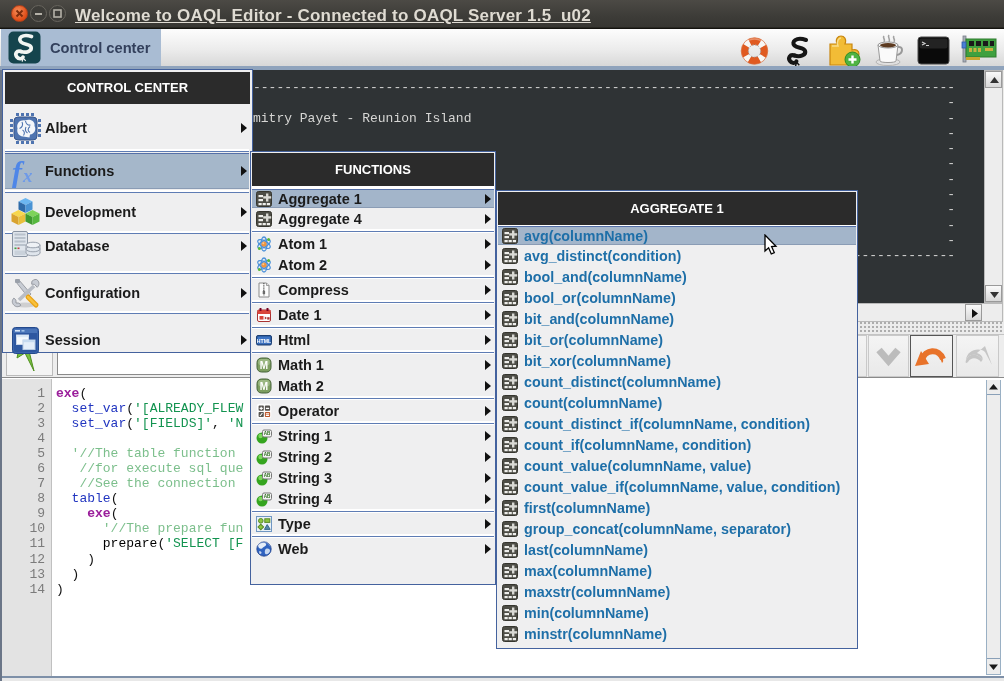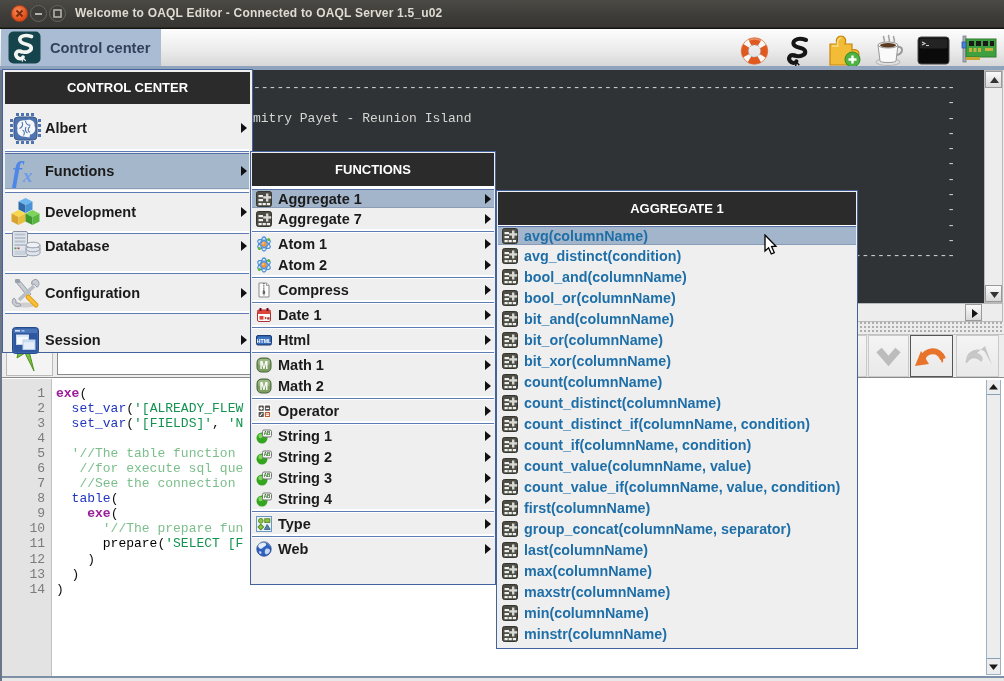--- a/index.html
+++ b/index.html
@@ -4,21 +4,21 @@
 <style>
   * { margin:0; padding:0; box-sizing:border-box; }
   html,body { width:1004px; height:681px; overflow:hidden; }
   body { font-family:"Liberation Sans", sans-serif; position:relative; background:#ECECEA; }
   .abs { position:absolute; }
 
   
   #titlebar { left:0; top:0; width:1004px; height:28px;
     background:linear-gradient(#4c4a45,#3d3c38 60%,#373632); border-bottom:1px solid #282722; }
   #titlebar .wbtn { position:absolute; top:5px; width:17px; height:17px; border-radius:50%; }
-  #title-text { position:absolute; left:75px; top:6px; font-size:12px; font-weight:bold; color:#dfdbd2; letter-spacing:0.2px; }
+  #title-text { position:absolute; left:75px; top:6px; font-size:17px; font-weight:bold; color:#dfdbd2; letter-spacing:0.2px;text-decoration:underline; }
 
   
   #toolbar { left:0; top:28px; width:1004px; height:38px;
     background:linear-gradient(#fdfdfd,#ececec 55%,#d8d8d8); border-top:1px solid #14130f; }
   #ccbtn { position:absolute; left:1px; top:29px; width:160px; height:37px; background:#a9bcd3; }
   #ccbtn span { position:absolute; left:49px; top:11px; font-size:14.7px; font-weight:bold; color:#33405c; }
   #tb-strip { left:0; top:66px; width:1004px; height:4px; background:#8fa3bc; }
   .tbico { position:absolute; top:5px; }
 
   
@@ -410,21 +410,21 @@
       <span class="ic agg" style="width: 16px; height: 16px;"><svg width="16" height="16" viewBox="0 0 16 16">
           <rect x="0.5" y="0.5" width="15" height="15" rx="2" fill="#4d4d46" stroke="#36362f"></rect>
           <rect x="2.5" y="4" width="4.5" height="2.2" fill="#efefec"></rect>
           <rect x="2.5" y="8" width="4.5" height="2.2" fill="#efefec"></rect>
           <rect x="10" y="2.5" width="2.4" height="8" fill="#d9d9d4"></rect>
           <rect x="7.2" y="5.2" width="8" height="2.4" fill="#d9d9d4"></rect>
           <rect x="2.5" y="12" width="3.2" height="2.2" fill="#efefec"></rect>
           <rect x="6.6" y="12" width="3.2" height="2.2" fill="#efefec"></rect>
           <rect x="10.8" y="12" width="3.2" height="2.2" fill="#efefec"></rect>
         </svg></span>
-      <span class="lbl">Aggregate 7</span>
+      <span class="lbl">Aggregate 4</span>
       <span class="caret"></span>
     </div>
   <div class="msep"></div>
   <div class="mi">
       <span class="ic atom" style="width: 16px; height: 16px;"><svg width="16" height="16" viewBox="0 0 16 16">
           <g fill="none" stroke="#4a90d9" stroke-width="1.3">
             <ellipse cx="8" cy="8" rx="7" ry="3" transform="rotate(-30 8 8)"></ellipse>
             <ellipse cx="8" cy="8" rx="7" ry="3" transform="rotate(30 8 8)"></ellipse>
             <ellipse cx="8" cy="8" rx="7" ry="3" transform="rotate(90 8 8)"></ellipse>
           </g>
@@ -687,34 +687,34 @@
       <span class="ic agg" style="width: 16px; height: 16px;"><svg width="16" height="16" viewBox="0 0 16 16">
           <rect x="0.5" y="0.5" width="15" height="15" rx="2" fill="#4d4d46" stroke="#36362f"></rect>
           <rect x="2.5" y="4" width="4.5" height="2.2" fill="#efefec"></rect>
           <rect x="2.5" y="8" width="4.5" height="2.2" fill="#efefec"></rect>
           <rect x="10" y="2.5" width="2.4" height="8" fill="#d9d9d4"></rect>
           <rect x="7.2" y="5.2" width="8" height="2.4" fill="#d9d9d4"></rect>
           <rect x="2.5" y="12" width="3.2" height="2.2" fill="#efefec"></rect>
           <rect x="6.6" y="12" width="3.2" height="2.2" fill="#efefec"></rect>
           <rect x="10.8" y="12" width="3.2" height="2.2" fill="#efefec"></rect>
         </svg></span>
+      <span class="lbl">count_distinct(columnName)</span>
+    </div>
+  <div class="mi">
+      <span class="ic agg" style="width: 16px; height: 16px;"><svg width="16" height="16" viewBox="0 0 16 16">
+          <rect x="0.5" y="0.5" width="15" height="15" rx="2" fill="#4d4d46" stroke="#36362f"></rect>
+          <rect x="2.5" y="4" width="4.5" height="2.2" fill="#efefec"></rect>
+          <rect x="2.5" y="8" width="4.5" height="2.2" fill="#efefec"></rect>
+          <rect x="10" y="2.5" width="2.4" height="8" fill="#d9d9d4"></rect>
+          <rect x="7.2" y="5.2" width="8" height="2.4" fill="#d9d9d4"></rect>
+          <rect x="2.5" y="12" width="3.2" height="2.2" fill="#efefec"></rect>
+          <rect x="6.6" y="12" width="3.2" height="2.2" fill="#efefec"></rect>
+          <rect x="10.8" y="12" width="3.2" height="2.2" fill="#efefec"></rect>
+        </svg></span>
       <span class="lbl">count(columnName)</span>
-    </div>
-  <div class="mi">
-      <span class="ic agg" style="width: 16px; height: 16px;"><svg width="16" height="16" viewBox="0 0 16 16">
-          <rect x="0.5" y="0.5" width="15" height="15" rx="2" fill="#4d4d46" stroke="#36362f"></rect>
-          <rect x="2.5" y="4" width="4.5" height="2.2" fill="#efefec"></rect>
-          <rect x="2.5" y="8" width="4.5" height="2.2" fill="#efefec"></rect>
-          <rect x="10" y="2.5" width="2.4" height="8" fill="#d9d9d4"></rect>
-          <rect x="7.2" y="5.2" width="8" height="2.4" fill="#d9d9d4"></rect>
-          <rect x="2.5" y="12" width="3.2" height="2.2" fill="#efefec"></rect>
-          <rect x="6.6" y="12" width="3.2" height="2.2" fill="#efefec"></rect>
-          <rect x="10.8" y="12" width="3.2" height="2.2" fill="#efefec"></rect>
-        </svg></span>
-      <span class="lbl">count_distinct(columnName)</span>
     </div>
   <div class="mi">
       <span class="ic agg" style="width: 16px; height: 16px;"><svg width="16" height="16" viewBox="0 0 16 16">
           <rect x="0.5" y="0.5" width="15" height="15" rx="2" fill="#4d4d46" stroke="#36362f"></rect>
           <rect x="2.5" y="4" width="4.5" height="2.2" fill="#efefec"></rect>
           <rect x="2.5" y="8" width="4.5" height="2.2" fill="#efefec"></rect>
           <rect x="10" y="2.5" width="2.4" height="8" fill="#d9d9d4"></rect>
           <rect x="7.2" y="5.2" width="8" height="2.4" fill="#d9d9d4"></rect>
           <rect x="2.5" y="12" width="3.2" height="2.2" fill="#efefec"></rect>
           <rect x="6.6" y="12" width="3.2" height="2.2" fill="#efefec"></rect>

